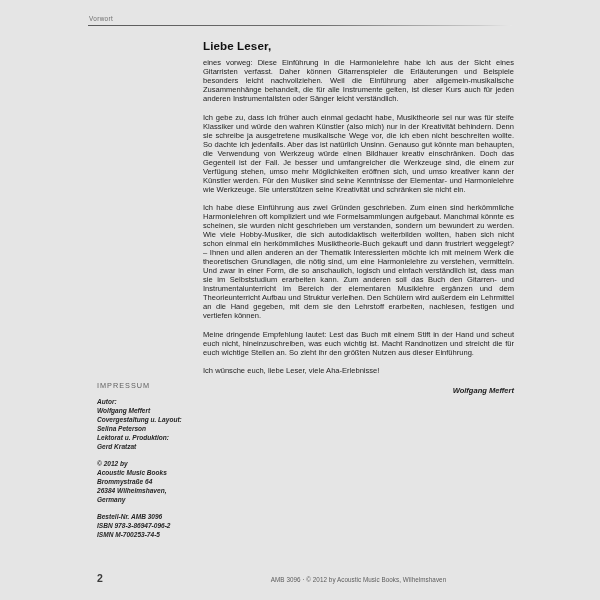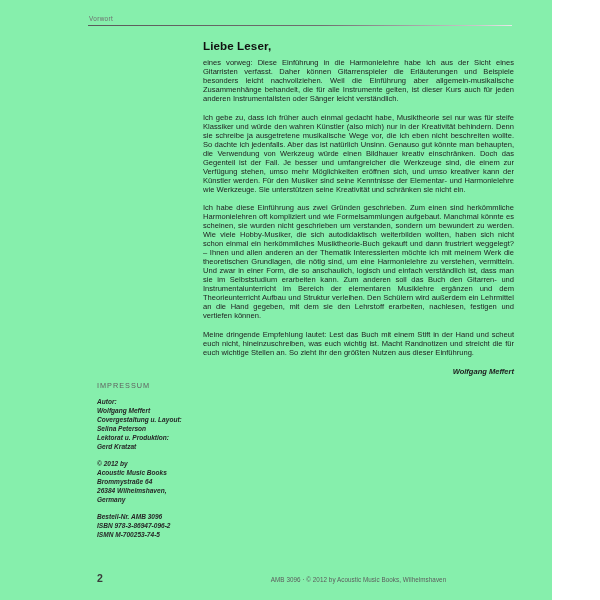--- a/index.html
+++ b/index.html
@@ -11,23 +11,23 @@
     width: 600px;
     height: 600px;
     overflow: hidden;
     font-family: "Liberation Sans", sans-serif;
     color: #1c1c1c;
     -webkit-font-smoothing: antialiased;
   }
 
   .page {
     position: relative;
-    width: 552px;
+    width: 600px;
     height: 600px;
-    background: #86efac;
+    background: #e5e5e5;
     box-sizing: border-box;
     text-decoration: underline;
   }
 
   
   .header {
     position: absolute;
     left: 88px;
     top: 14px;
     width: 424px;
@@ -150,20 +150,21 @@
     <div class="header-rule"></div>
   </div>
 
   <div class="main-col">
     <h1 class="main-heading">Liebe Leser,</h1>
 
     <p class="body-par">eines vorweg: Diese Einführung in die Harmonielehre habe ich aus der Sicht eines Gitarristen verfasst. Daher können Gitarrenspieler die Erläuterungen und Beispiele besonders leicht nachvollziehen. Weil die Einführung aber allgemein-musikalische Zusammenhänge behandelt, die für alle Instrumente gelten, ist dieser Kurs auch für jeden anderen Instrumentalisten oder Sänger leicht verständlich.</p>
     <p class="body-par">Ich gebe zu, dass ich früher auch einmal gedacht habe, Musiktheorie sei nur was für steife Klassiker und würde den wahren Künstler (also mich) nur in der Kreativität behindern. Denn sie schreibe ja ausgetretene musikalische Wege vor, die ich eben nicht beschreiten wollte. So dachte ich jedenfalls. Aber das ist natürlich Unsinn. Genauso gut könnte man behaupten, die Verwendung von Werkzeug würde einen Bildhauer kreativ einschränken. Doch das Gegenteil ist der Fall. Je besser und umfangreicher die Werkzeuge sind, die einem zur Verfügung stehen, umso mehr Möglichkeiten eröffnen sich, und umso kreativer kann der Künstler werden. Für den Musiker sind seine Kenntnisse der Elementar- und Harmonielehre wie Werkzeuge. Sie unterstützen seine Kreativität und schränken sie nicht ein.</p>
     <p class="body-par">Ich habe diese Einführung aus zwei Gründen geschrieben. Zum einen sind herkömmliche Harmonielehren oft kompliziert und wie Formelsammlungen aufgebaut. Manchmal könnte es scheinen, sie wurden nicht geschrieben um verstanden, sondern um bewundert zu werden. Wie viele Hobby-Musiker, die sich autodidaktisch weiterbilden wollten, haben sich nicht schon einmal ein herkömmliches Musiktheorie-Buch gekauft und dann frustriert weggelegt? – Ihnen und allen anderen an der Thematik Interessierten möchte ich mit meinem Werk die theoretischen Grundlagen, die nötig sind, um eine Harmonielehre zu verstehen, vermitteln. Und zwar in einer Form, die so anschaulich, logisch und einfach verständlich ist, dass man sie im Selbststudium erarbeiten kann. Zum anderen soll das Buch den Gitarren- und Instrumentalunterricht im Bereich der elementaren Musiklehre ergänzen und dem Theorieunterricht Aufbau und Struktur verleihen. Den Schülern wird außerdem ein Lehrmittel an die Hand gegeben, mit dem sie den Lehrstoff erarbeiten, nachlesen, festigen und vertiefen können.</p>
     <p class="body-par">Meine dringende Empfehlung lautet: Lest das Buch mit einem Stift in der Hand und scheut euch nicht, hineinzuschreiben, was euch wichtig ist. Macht Randnotizen und streicht die für euch wichtige Stellen an. So zieht ihr den größten Nutzen aus dieser Einführung.</p>
+    <p class="body-par">Ich wünsche euch, liebe Leser, viele Aha-Erlebnisse!</p>
 
     <div class="signature">Wolfgang Meffert</div>
   </div>
 
   <div class="impressum">
     <div class="impressum-title">IMPRESSUM</div>
 
     <div class="impressum-block">
       <div class="impressum-line">Autor:</div>
       <div class="impressum-line">Wolfgang Meffert</div>

